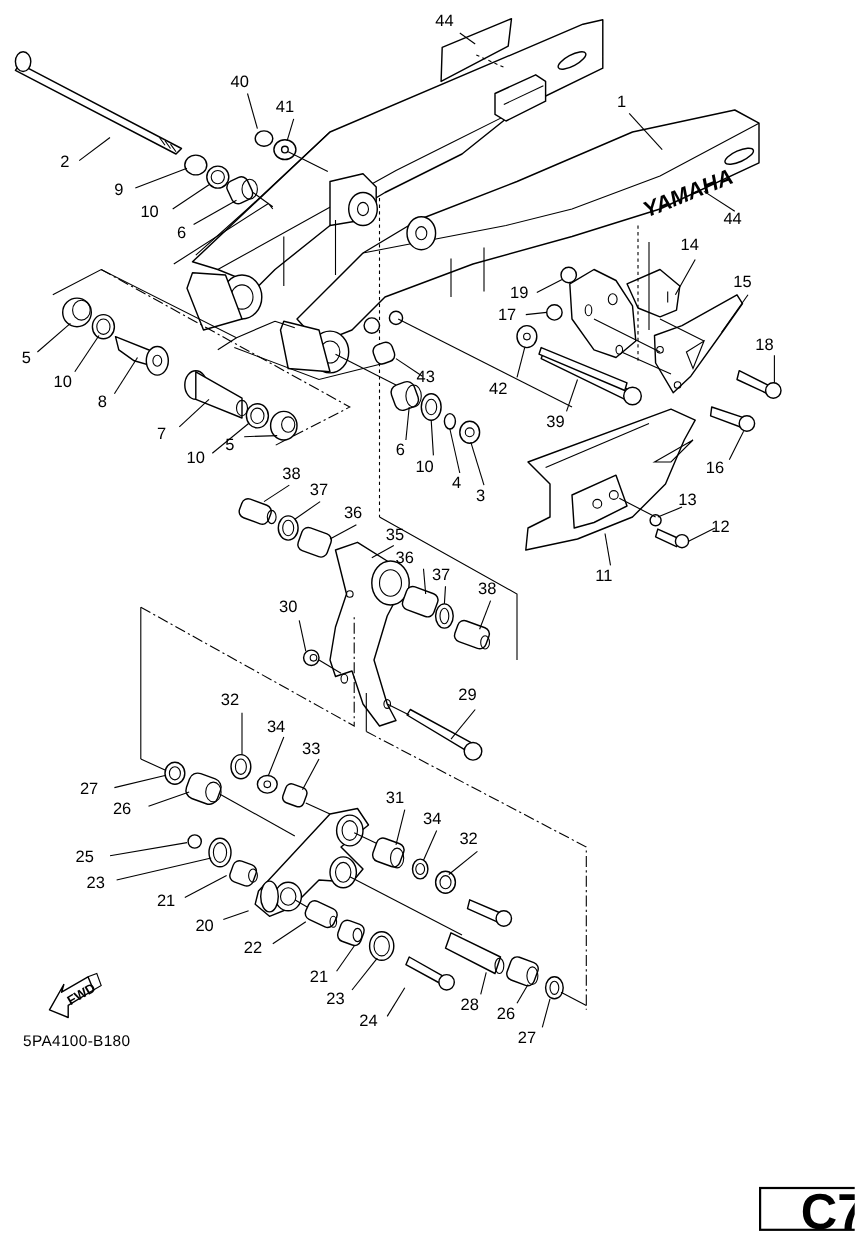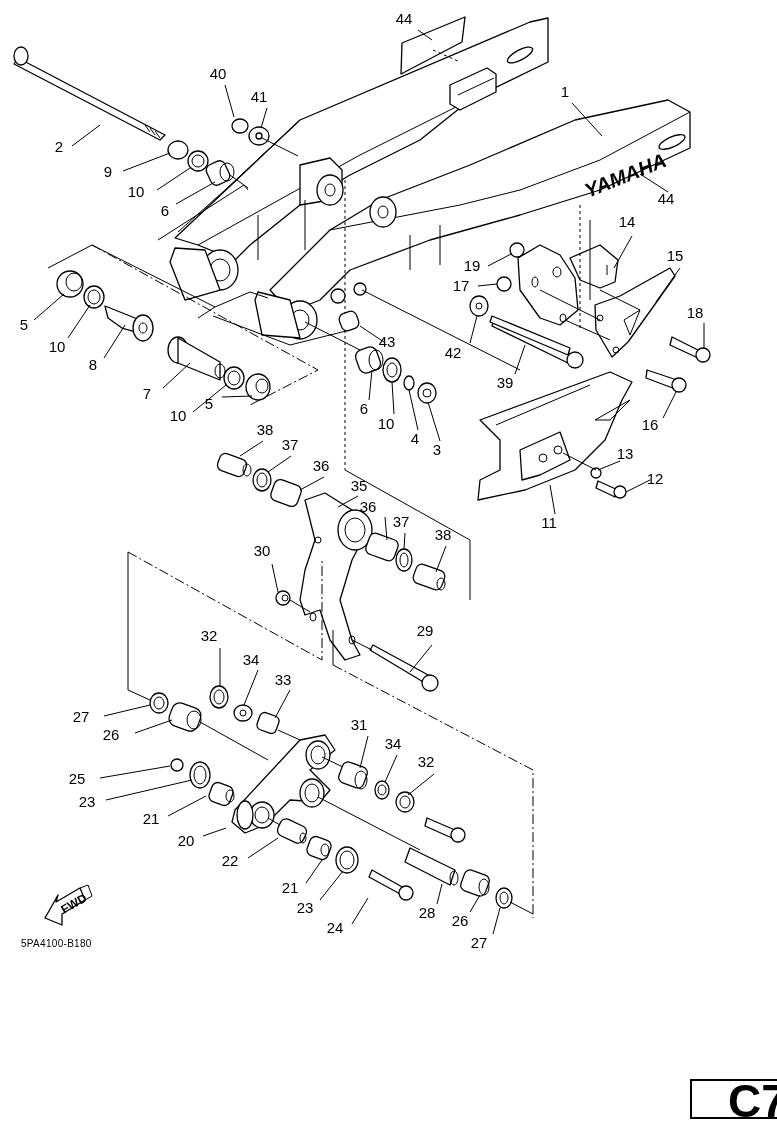--- a/index.html
+++ b/index.html
@@ -7,21 +7,21 @@
          font-family:"Liberation Sans", sans-serif; }
   #diagram { position:absolute; left:0; top:0; width:777px; height:1136px; }
   #diagram .part { fill:#ffffff; stroke:#000; stroke-width:1.3; stroke-linejoin:round; }
   #diagram .thin { fill:none; stroke:#000; stroke-width:1; }
   #diagram .dash { fill:none; stroke:#000; stroke-width:1; stroke-dasharray:10 3 2 3; }
   #diagram .dot  { fill:none; stroke:#000; stroke-width:1; stroke-dasharray:3 3; }
   #diagram .leader { fill:none; stroke:#000; stroke-width:1; }
   #diagram .callout { font-family:"Liberation Sans", sans-serif; font-size:15px; fill:#000; }
   #diagram .brand { font-family:"Liberation Sans", sans-serif; font-weight:bold; font-style:italic; font-size:20px; fill:#000; }
   #diagram .fwd { font-family:"Liberation Sans", sans-serif; font-weight:bold; font-size:12px; fill:#000; }
-  .code { position:absolute; left:21px; top:938px; font-size:10px; color:#000; letter-spacing:0.3px; }
+  .code { position:absolute; left:21px; top:938px; font-size:14px; color:#000; letter-spacing:0.3px; }
   .page-box { position:absolute; left:690px; top:1079px; width:100px; height:40px;
               border:2px solid #000; box-sizing:border-box; background:#fff; }
   .page-box span { position:absolute; left:36px; top:-7px; font-size:46px; font-weight:bold; color:#000; }
 </style>
 </head>
 <body>
 
 <svg id="diagram" viewBox="0 0 777 1136" xmlns="http://www.w3.org/2000/svg">
 
   <g>

